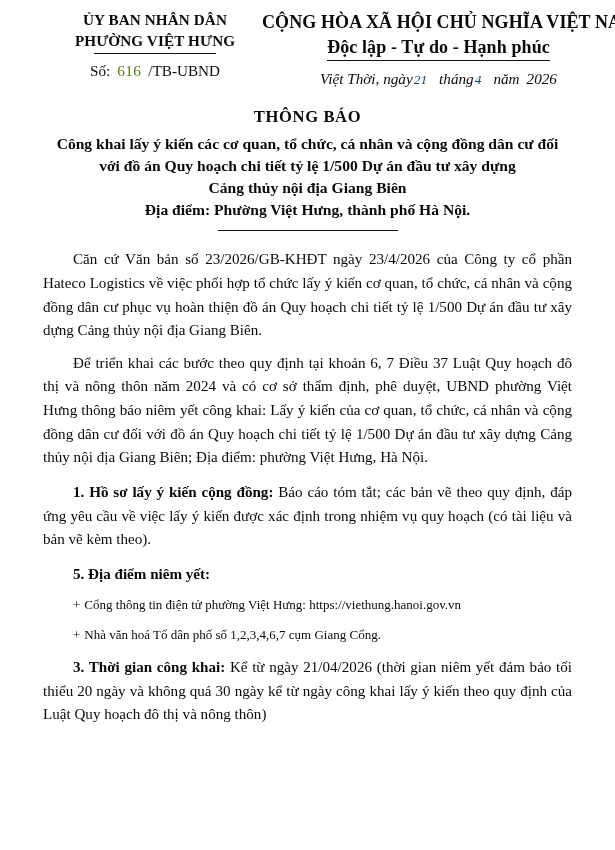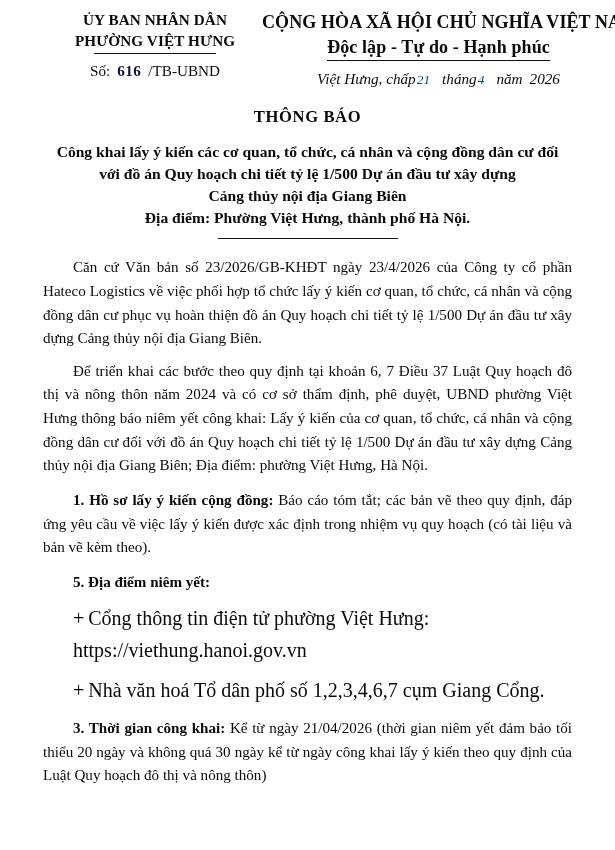--- a/index.html
+++ b/index.html
@@ -64,22 +64,22 @@
     bottom: -1px;
   }
 
   .hdr-sub {
     font-size: 15.2px;
     line-height: 1.5;
     margin-top: 8px;
     white-space: nowrap;
   }
   .num-fill {
-    color: #0f172a;
-    font-weight: 700;
+    color: #4d7c0f;
+    font-weight: 400;
     letter-spacing: 0.4px;
   }
   .hdr-date {
     font-style: italic;
     font-size: 15.2px;
     line-height: 1.5;
     margin-top: 8px;
     white-space: nowrap;
   }
   .date-fill {
@@ -96,21 +96,21 @@
     margin-top: 16px;
     text-align: center;
   }
   .doc-kind {
     font-weight: bold;
     font-size: 16.6px;
     letter-spacing: 0.6px;
     line-height: 1.35;
   }
   .title-lines {
-    margin-top: 12px;
+    margin-top: 4px;
   }
   .title-line {
     font-weight: bold;
     font-size: 15.6px;
     line-height: 1.42;
     white-space: nowrap;
   }
   .title-rule {
     width: 180px;
     margin: 9px auto 0 auto;
@@ -139,21 +139,21 @@
     font-size: 15.1px;
     line-height: 1.565;
     text-align: justify;
     text-indent: 30px;
   }
   p.sect b { font-weight: bold; }
 
   p.bullet {
     margin: 9px 0 0 0;
     padding-left: 30px;
-    font-size: 20px;
+    font-size: 13px;
     line-height: 1.565;
     text-align: left;
     text-indent: 0;
   }
   p.bullet .plus { margin-right: 4px; }
 </style>
 </head>
 <body>
 
 <div class="page">
@@ -169,21 +169,21 @@
         <span>Số:</span><span class="sp-sm"></span><span class="num-fill">616</span><span class="sp-sm"></span><span>/TB-UBND</span>
       </div>
     </div>
 
     <div class="hdr-col hdr-right">
       <div class="hdr-line-bold">CỘNG HÒA XÃ HỘI CHỦ NGHĨA VIỆT NAM</div>
       <div class="hdr-line-bold">
         <span class="underline-wrap">Độc lập - Tự do - Hạnh phúc</span>
       </div>
       <div class="hdr-date">
-        <span>Việt Hưng, chấp</span><span class="date-fill">21</span><span class="sp-md"></span><span>tháng</span><span class="date-fill">4</span><span class="sp-md"></span><span>năm</span><span class="sp-sm"></span><span>2026</span>
+        <span>Việt Thời, ngày</span><span class="date-fill">21</span><span class="sp-md"></span><span>tháng</span><span class="date-fill">4</span><span class="sp-md"></span><span>năm</span><span class="sp-sm"></span><span>2026</span>
       </div>
     </div>
 
   </div>
 
   <div class="title-block">
     <div class="doc-kind">THÔNG BÁO</div>
     <div class="title-lines">
       <div class="title-line">Công khai lấy ý kiến các cơ quan, tổ chức, cá nhân và cộng đồng dân cư đối</div>
       <div class="title-line">với đồ án Quy hoạch chi tiết tỷ lệ 1/500 Dự án đầu tư xây dựng</div>

